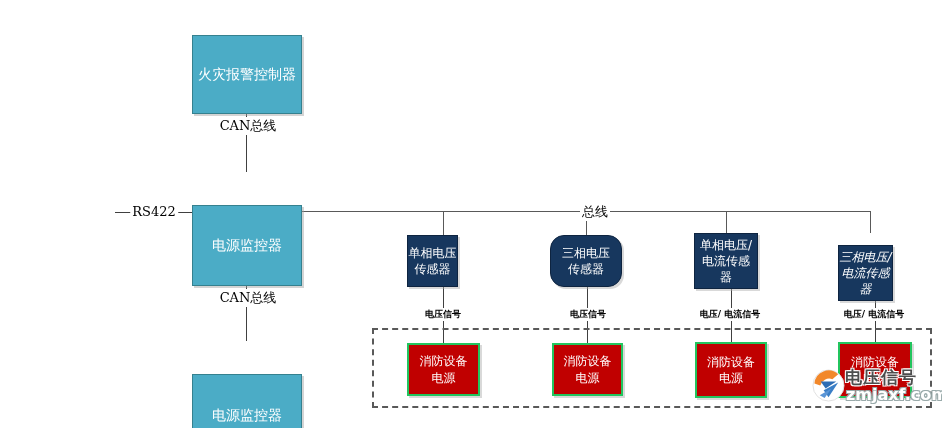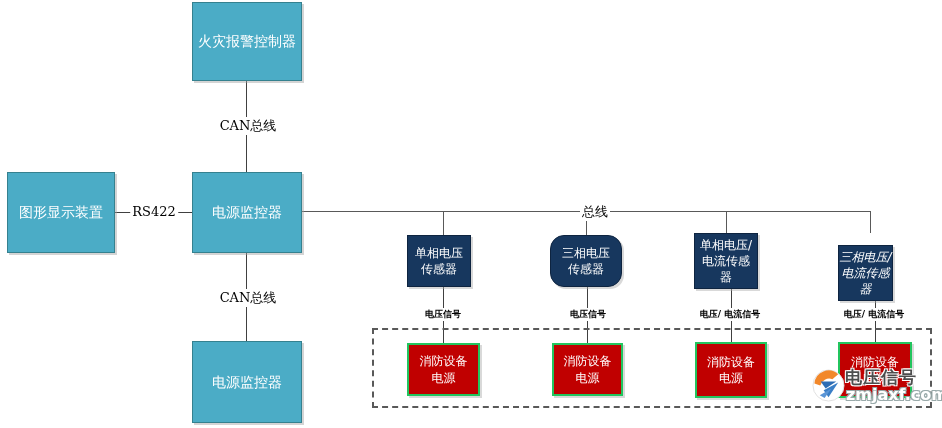--- a/index.html
+++ b/index.html
@@ -8,20 +8,21 @@
     font-family:"DejaVu Sans","Liberation Sans",sans-serif;
   }
   .node{
     position:absolute;box-sizing:border-box;color:#fff;text-align:center;
     display:flex;align-items:center;justify-content:center;
     white-space:pre-line;line-height:1.35;
   }
   .cyan{
     background:#4BACC6;border:1px solid #35818F;font-size:14px;
     box-shadow:2px 2px 0 rgba(160,160,160,.45);
+    margin-top:33px;
   }
   .navy{
     background:#17375E;border:1px solid #0E2440;font-size:12px;
     box-shadow:2px 2px 0 rgba(170,170,170,.45);
   }
   .red{
     background:#C00000;border:2px solid #22c55e;font-size:12px;
     box-shadow:2px 2px 0 rgba(170,170,170,.45);
   }
   .line{position:absolute;background:#404040;}
@@ -67,36 +68,33 @@
   <div class="line" style="left:443px;top:287px;width:1px;height:56px;"></div>
   <div class="line" style="left:587px;top:287px;width:1px;height:56px;"></div>
   <div class="line" style="left:731px;top:289px;width:1px;height:53px;"></div>
   <div class="line" style="left:875px;top:289px;width:1px;height:53px;"></div>
 
   <div class="dashed-zone" style="left:372px;top:328px;width:560px;height:80px;"></div>
 
   <div class="node cyan" style="left:192px;top:2px;width:110px;height:79px;">
     <span>火灾报警控制器</span>
   </div>
-  <div class="node cyan" style="left:7px;top:172px;width:108px;height:81px;">
-    <span>图形显示装置</span>
-  </div>
   <div class="node cyan" style="left:192px;top:172px;width:110px;height:81px;">
     <span>电源监控器</span>
   </div>
   <div class="node cyan" style="left:192px;top:341px;width:110px;height:82px;">
     <span>电源监控器</span>
   </div>
 
   <div class="edge-label" style="left:248px;top:117px;">CAN总线</div>
   <div class="edge-label" style="left:154px;top:204px;">RS422</div>
   <div class="edge-label" style="left:595px;top:203px;">总线</div>
   <div class="edge-label" style="left:248px;top:289px;">CAN总线</div>
 
-  <div class="node navy" style="left:407px;top:235px;width:64px;height:52px;">
+  <div class="node navy" style="left:407px;top:235px;width:51px;height:52px;">
     <span>单相电压
 传感器</span>
   </div>
   <div class="node navy" style="left:550px;top:235px;width:72px;height:52px;border-radius:14px;">
     <span>三相电压
 传感器</span>
   </div>
   <div class="node navy" style="left:694px;top:233px;width:64px;height:56px;">
     <span>单相电压/
 电流传感

